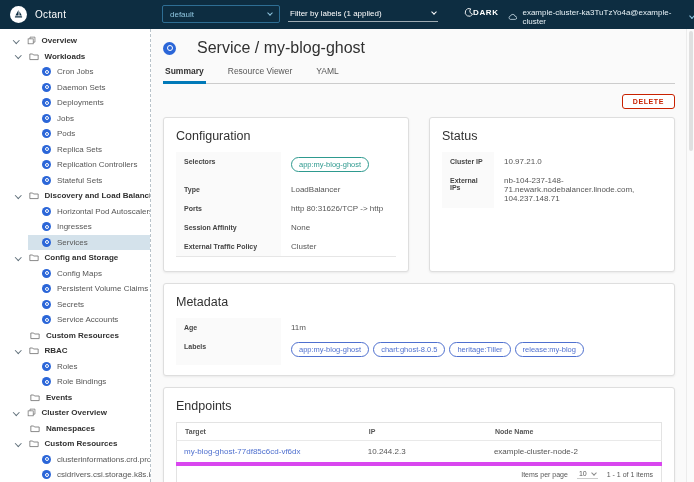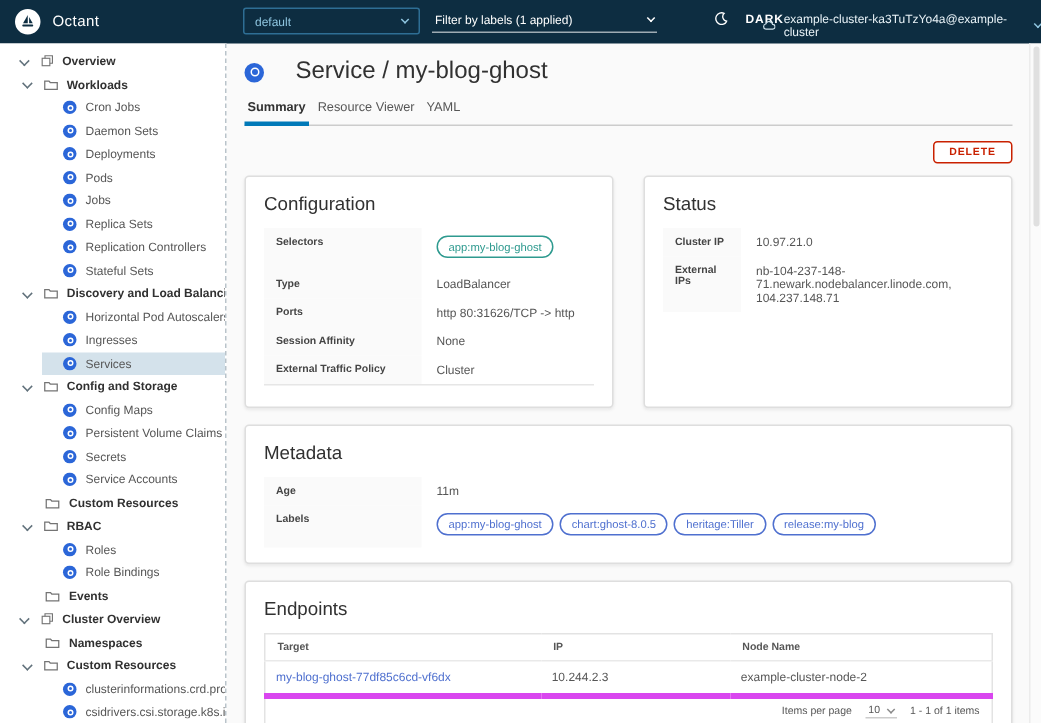--- a/index.html
+++ b/index.html
@@ -12,22 +12,22 @@
   .logo-wrap { position:absolute; left:10px; top:6px; display:flex; align-items:center; gap:8px; }
   .logo-circle { width:17px; height:17px; border-radius:50%; background:#fff;
     display:flex; align-items:center; justify-content:center; }
   .app-name { font-size:10px; letter-spacing:.3px; color:#fff; }
   .ns-select { position:absolute; left:162px; top:5px; width:118px; height:18px;
     border:1px solid #2e6e94; border-radius:2px; display:flex; align-items:center;
     justify-content:space-between; padding:0 7px; font-size:8px; color:#8fc6e0; }
   .filter-box { position:absolute; left:288px; top:7px; width:150px; height:15px;
     border-bottom:1px solid rgba(255,255,255,.6); display:flex; align-items:center;
     justify-content:space-between; font-size:8px; color:#fff; padding:0 2px 2px 2px; }
-  .theme-toggle { position:absolute; left:476px; top:8px; display:flex; align-items:center;
-    gap:12px; font-size:8px; font-weight:bold; letter-spacing:.6px; color:#fff; }
+  .theme-toggle { position:absolute; left:464px; top:8px; display:flex; align-items:center;
+    gap:0; font-size:8px; font-weight:bold; letter-spacing:.6px; color:#fff; }
   .context-wrap { position:absolute; left:508px; top:8px; display:flex; align-items:center;
     gap:5px; font-size:8px; color:#e8f2f7; }
   .caret-lt { width:4px; height:4px; border-right:1px solid #8fc6e0; border-bottom:1px solid #8fc6e0;
     transform:rotate(45deg); margin-top:-2px; }
   .caret-wt { width:4px; height:4px; border-right:1px solid #fff; border-bottom:1px solid #fff;
     transform:rotate(45deg); margin-top:-2px; }
 
   
   .sidebar { position:absolute; top:29px; left:0; width:151px; height:453px; background:#fff;
     border-right:1px dashed #b9c3ca; overflow:hidden; padding-top:4px; }
@@ -47,21 +47,21 @@
   .ic.resource::after { content:''; position:absolute; left:2.5px; top:2.5px; right:2.5px; bottom:2.5px;
     border:1px solid #fff; border-radius:50%; }
 
   
   .main { position:absolute; top:29px; left:152px; right:8px; bottom:0; overflow:hidden; padding:8px 11px 0 11px; }
   .title-row { display:flex; align-items:center; gap:21px; margin-top:2px; }
   .res-badge { width:13px; height:13px; border-radius:50%; background:var(--resource-blue); position:relative; flex:none; }
   .res-badge::after { content:''; position:absolute; left:3.5px; top:3.5px; right:3.5px; bottom:3.5px;
     border:1.3px solid #fff; border-radius:50%; }
   .page-title { font-size:16px; font-weight:normal; color:#313131; }
-  .tabs { display:flex; gap:4px; margin-top:9px; border-bottom:1px solid #ccc; }
+  .tabs { display:flex; gap:20px; margin-top:9px; border-bottom:1px solid #ccc; }
   .tab { font-size:8.5px; color:#565656; padding:0 2px 5px 2px; cursor:pointer; }
   .tab.active { color:#313131; font-weight:bold; border-bottom:3px solid var(--accent); margin-bottom:-1px; }
   .delete-row { margin-top:6px; text-align:right; height:16px; }
   .delete-btn { font-family:inherit; font-size:7px; font-weight:bold; letter-spacing:.6px;
     color:var(--delete-red); background:#fff; border:1px solid var(--delete-red); border-radius:3px;
     padding:3px 10px; cursor:pointer; }
 
   .card { background:#fff; border:1px solid #dedede; border-radius:3px;
     box-shadow:0 1px 2px rgba(115,115,115,.12); padding:0 12px 10px 12px; overflow:hidden; }
   .card-title { font-size:12.5px; font-weight:normal; color:#313131; margin:11px 0 9px 0; }
@@ -172,27 +172,27 @@
     </div>
     <div class="srow lvl2">
       <span class="sinner">
         <span class="ic resource"></span>
         <span class="slabel">Deployments</span>
       </span>
     </div>
     <div class="srow lvl2">
       <span class="sinner">
         <span class="ic resource"></span>
+        <span class="slabel">Jobs</span>
+      </span>
+    </div>
+    <div class="srow lvl2">
+      <span class="sinner">
+        <span class="ic resource"></span>
         <span class="slabel">Pods</span>
-      </span>
-    </div>
-    <div class="srow lvl2">
-      <span class="sinner">
-        <span class="ic resource"></span>
-        <span class="slabel">Jobs</span>
       </span>
     </div>
     <div class="srow lvl2">
       <span class="sinner">
         <span class="ic resource"></span>
         <span class="slabel">Replica Sets</span>
       </span>
     </div>
     <div class="srow lvl2">
       <span class="sinner">

